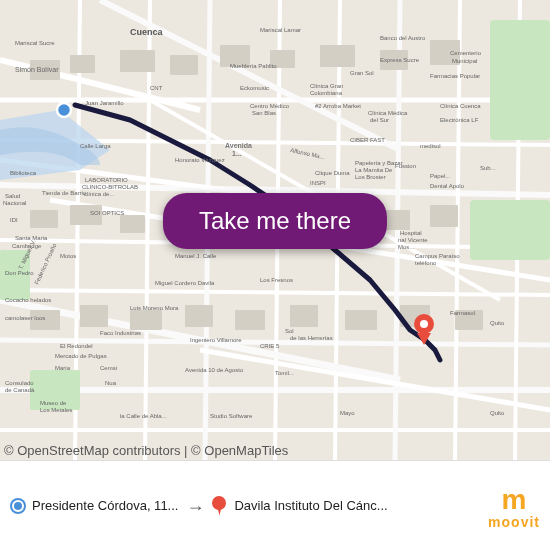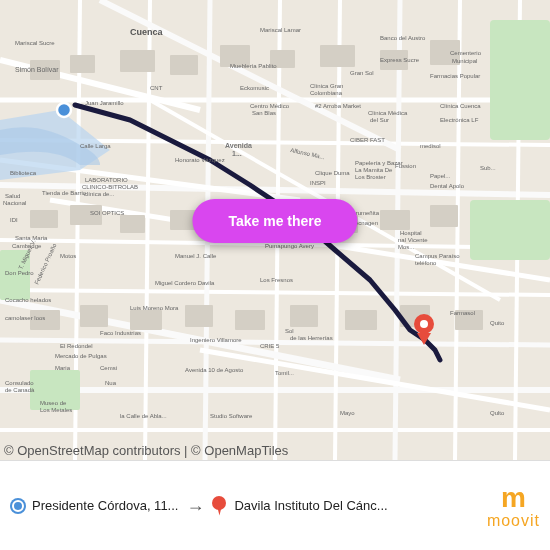--- a/index.html
+++ b/index.html
@@ -23,27 +23,27 @@
       position: absolute;
       top: 0; left: 0;
       width: 100%; height: 100%;
     }
 
     #take-me-there-btn {
       position: absolute;
       left: 50%;
       top: 48%;
       transform: translate(-50%, -50%);
-      background: #d946ef;
+      background: #701a75;
       color: white;
       border: none;
       border-radius: 24px;
       padding: 14px 36px;
-      font-size: 14px;
-      font-weight: bold;
+      font-size: 24px;
+      font-weight: normal;
       cursor: pointer;
       box-shadow: 0 3px 10px rgba(0,0,0,0.35);
       white-space: nowrap;
       z-index: 10;
     }
 
     #destination-pin {
       position: absolute;
       right: 21%;
       top: 68%;
@@ -90,23 +90,23 @@
     }
 
     .moovit-m {
       font-size: 28px;
       font-weight: 900;
       color: #f5a623;
       line-height: 1;
     }
 
     .moovit-text {
-      font-size: 16px;
+      font-size: 14px;
       color: #f5a623;
-      font-weight: normal;
+      font-weight: bold;
       letter-spacing: 1px;
     }
 
     #route-info {
       display: flex;
       align-items: center;
       width: 460px;
       gap: 8px;
     }
 

